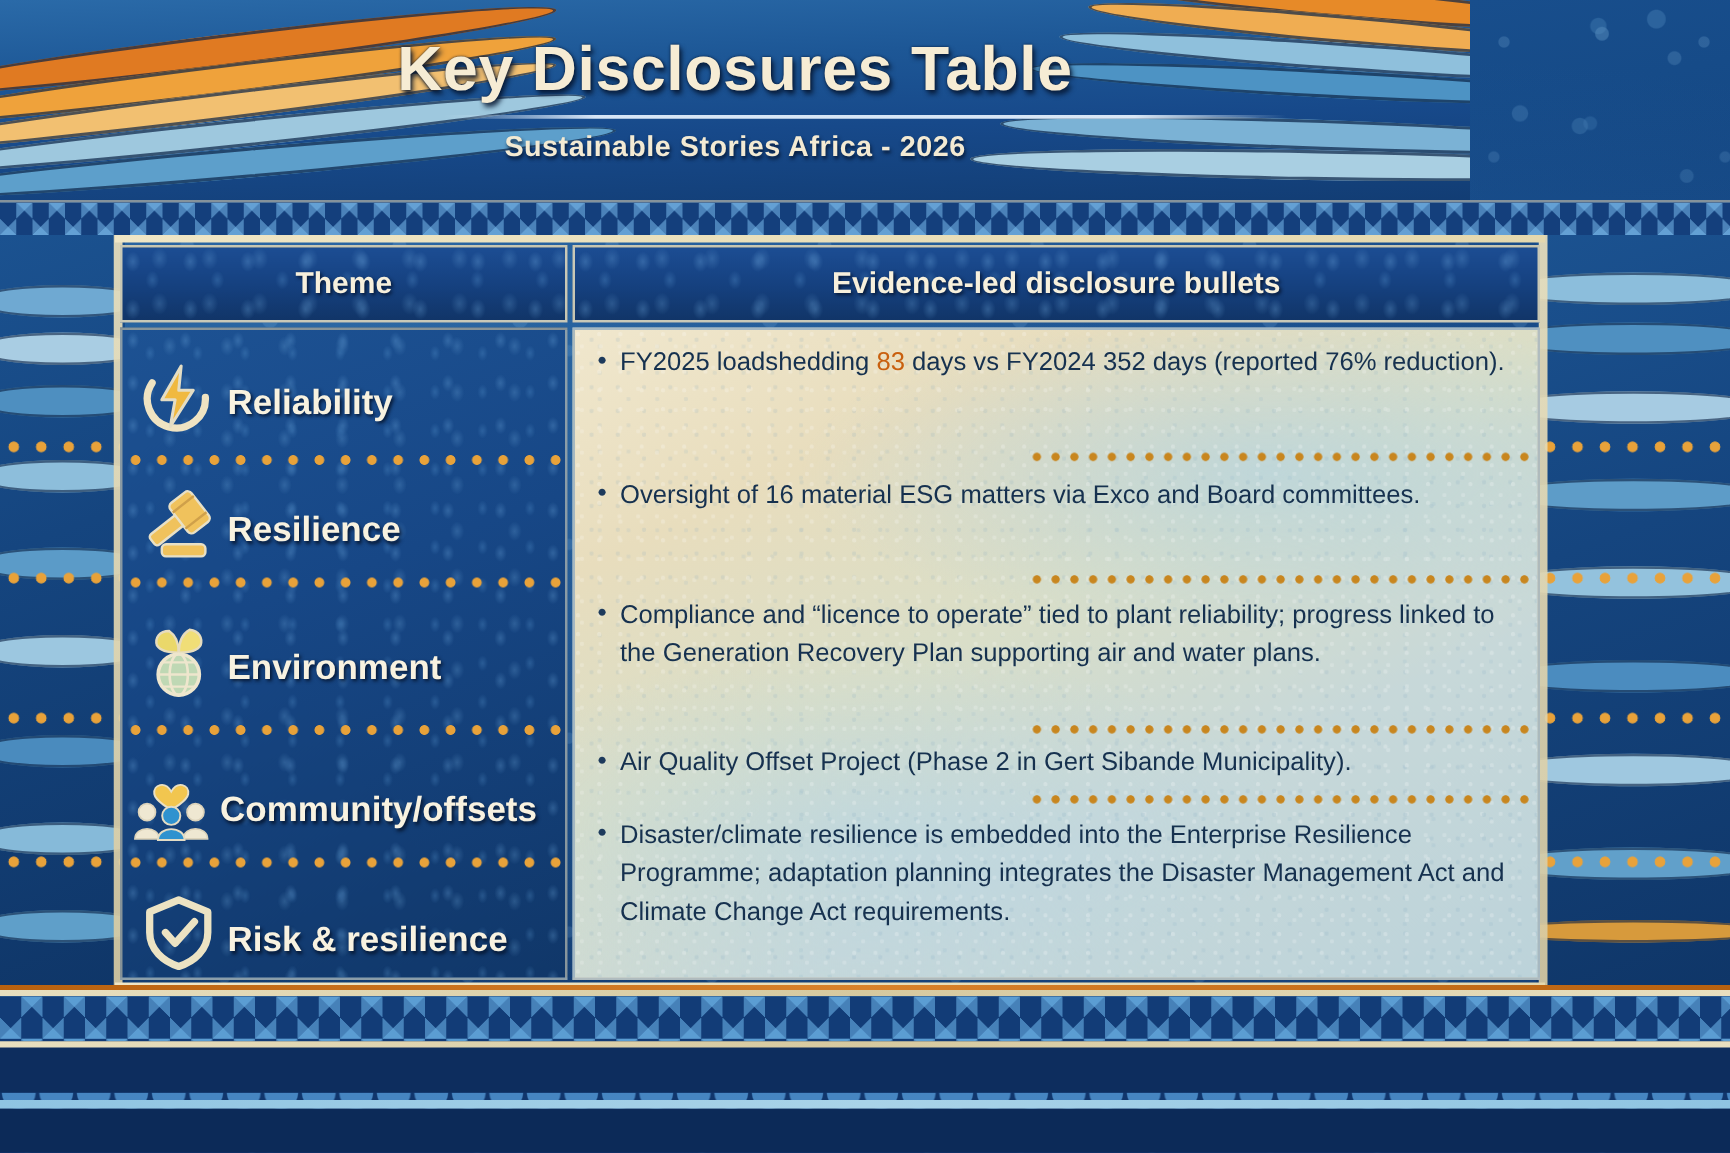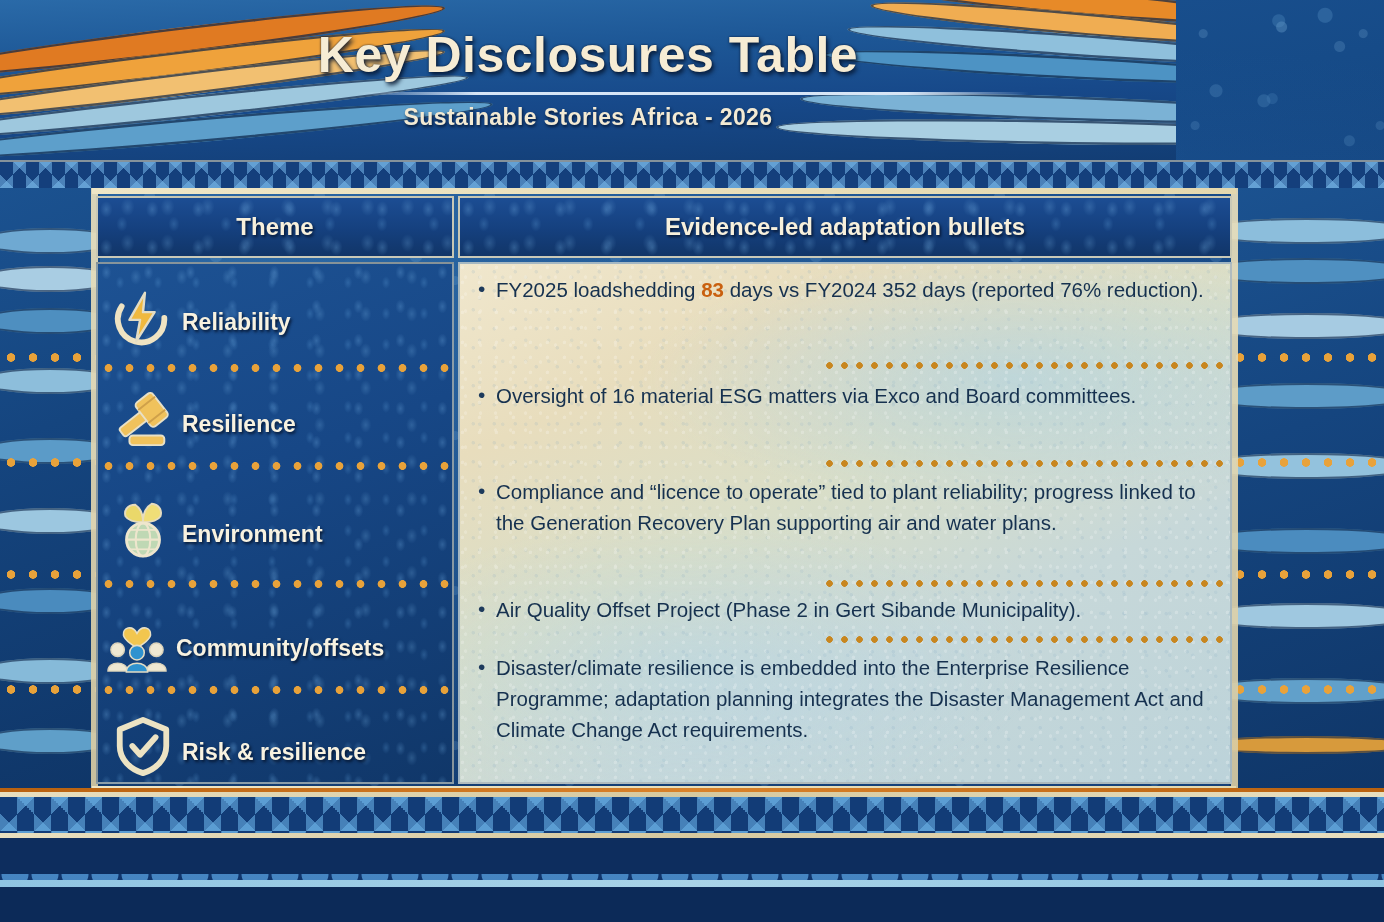--- a/index.html
+++ b/index.html
@@ -126,30 +126,30 @@
   .paper-noise{position:absolute;inset:0;opacity:.32;
     background-image:
       radial-gradient(circle at 14% 22%, rgba(255,255,255,.7) 0 1.5px, transparent 2px),
       radial-gradient(circle at 63% 41%, rgba(120,160,190,.45) 0 1.5px, transparent 2px),
       radial-gradient(circle at 37% 77%, rgba(255,255,255,.6) 0 1.5px, transparent 2px),
       radial-gradient(circle at 86% 63%, rgba(130,170,200,.4) 0 1.5px, transparent 2px);
     background-size:17px 15px,21px 19px,15px 17px,23px 21px;}
 
   .theme-row{position:relative;display:flex;align-items:center;box-sizing:border-box;
     padding-left:14px;gap:8px;}
-  .theme-label{font-size:23px;font-weight:bold;color:#f8f2e0;
+  .theme-label{font-size:28px;font-weight:bold;color:#f8f2e0;
     text-shadow:1.5px 2px 3px rgba(4,18,42,.92);white-space:nowrap;z-index:3;position:relative;margin-top:12px;}
   .theme-icon{width:62px;height:62px;flex:0 0 62px;position:relative;z-index:3;}
 
   .bullet-row{position:relative;box-sizing:border-box;padding:10px 22px 8px 18px;
     display:flex;align-items:flex-start;}
   .bullet-dot{flex:0 0 18px;font-size:21px;line-height:30px;color:#1d3a5c;}
   .bullet-text{font-size:20.5px;line-height:31px;color:#16314f;
     font-family:"Liberation Sans", sans-serif;}
-  .hl{color:#c9600f;font-weight:bold;}
+  .hl{color:#c9600f;font-weight:normal;}
 
   .row-div-theme{position:absolute;left:0;width:358px;height:8px;
     background-image:radial-gradient(circle, #e8a23a 0 3.6px, transparent 4.2px);
     background-size:21px 8px;background-repeat:repeat-x;z-index:5;}
   .row-div-bul{position:absolute;left:362px;width:774px;height:7px;
     background-image:radial-gradient(circle, #c8861f 0 3px, transparent 3.6px);
     background-size:15px 7px;background-repeat:repeat-x;z-index:5;}
 
   
   .footer{position:absolute;left:0;bottom:0;width:1384px;height:134px;overflow:hidden;
@@ -240,21 +240,21 @@
 
   <div class="table">
     <div class="cream-frame-top"></div>
     <div class="cream-frame-bot"></div>
 
     <div class="thead">
       <div class="th th-theme">
         <span class="th-label">Theme</span>
       </div>
       <div class="th th-bullets">
-        <span class="th-label">Evidence-led adaptation bullets</span>
+        <span class="th-label">Evidence-led disclosure bullets</span>
       </div>
     </div>
 
     <div class="tbody">
 
       <div class="theme-col">
 
         <div class="theme-row" style="height:104px;">
           <span class="theme-icon">
             <svg viewBox="0 0 64 64" width="62" height="62">

